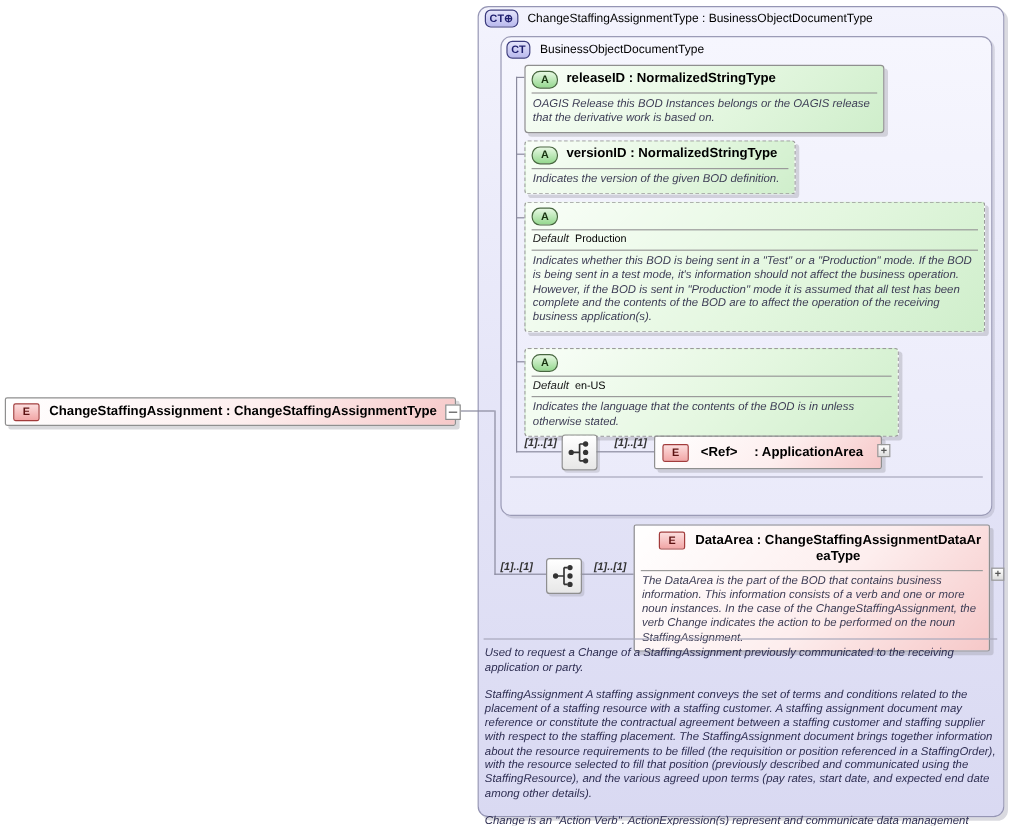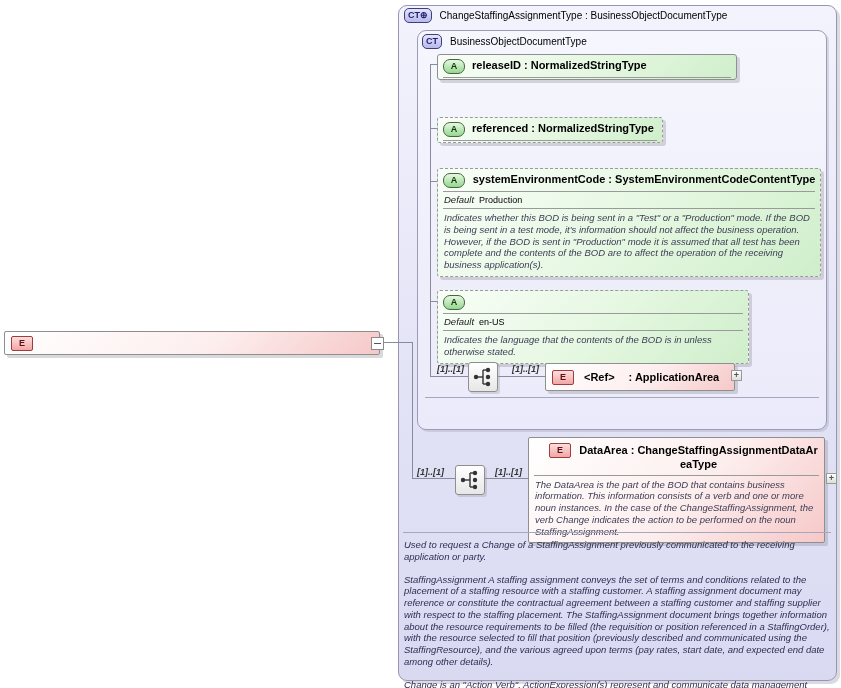--- a/index.html
+++ b/index.html
@@ -132,34 +132,35 @@
     <span class="ct-icon">CT</span>
     <span class="hdr-title">BusinessObjectDocumentType</span>
   </div>
 
   <div class="attr-box" style="left:437px; top:54px; width:298px;">
     <div class="attr-head">
       <span class="a-icon">A</span>
       <span class="attr-title">releaseID : NormalizedStringType</span>
     </div>
     <div class="attr-sep"></div>
+    <div class="attr-ann">OAGIS Release this BOD Instances belongs or the OAGIS release that the derivative work is based on.</div>
   </div>
 
   <div class="attr-box dashed" style="left:437px; top:117px; width:224px;">
     <div class="attr-head">
       <span class="a-icon">A</span>
-      <span class="attr-title">referenced : NormalizedStringType</span>
-    </div>
-    <div class="attr-sep"></div>
+      <span class="attr-title">versionID : NormalizedStringType</span>
+    </div>
+    <div class="attr-sep"></div>
+    <div class="attr-ann">Indicates the version of the given BOD definition.</div>
   </div>
 
   <div class="attr-box dashed" style="left:437px; top:168px; width:382px;">
     <div class="attr-head">
       <span class="a-icon">A</span>
-      <span class="attr-title center">systemEnvironmentCode : SystemEnvironmentCodeContentType</span>
     </div>
     <div class="attr-sep"></div>
     <div class="default-row">
       <span class="default-label">Default</span>
       <span class="default-value">Production</span>
     </div>
     <div class="attr-sep"></div>
     <div class="attr-ann">Indicates whether this BOD is being sent in a "Test" or a "Production" mode. If the BOD is being sent in a test mode, it's information should not affect the business operation. However, if the BOD is sent in "Production" mode it is assumed that all test has been complete and the contents of the BOD are to affect the operation of the receiving business application(s).</div>
   </div>
 
@@ -227,18 +228,19 @@
 
   <div class="sep-line" style="left:403px; top:532px; width:428px;"></div>
   <div class="doc-block" style="left:404px; top:539px; width:427px;">
     <p>Used to request a Change of a StaffingAssignment previously communicated to the receiving application or party.</p>
     <p>StaffingAssignment  A staffing assignment conveys the set of terms and conditions related to the placement of a staffing resource with a staffing customer. A staffing assignment document may reference or constitute the contractual agreement between a staffing customer and staffing supplier with respect to the staffing placement. The StaffingAssignment document brings together information about the resource requirements to be filled (the requisition or position referenced in a StaffingOrder), with the resource selected to fill that position (previously described and communicated using the StaffingResource), and the various agreed upon terms (pay rates, start date, and expected end date among other details).</p>
     <p>Change is an "Action Verb". ActionExpression(s) represent and communicate data management instructions.  Note that there are two implementation patterns: "Full Refresh" and "Delta." Under the</p>
   </div>
 
   <div class="elem-box" style="left:4px; top:331px; width:368px; height:22px; display:flex; align-items:center; gap:8px; padding-left:6px;">
     <span class="e-icon">E</span>
+    <span class="elem-title">ChangeStaffingAssignment : ChangeStaffingAssignmentType</span>
   </div>
   <div class="handle-box" style="left:371px; top:337px;">
     <span class="handle-dash"></span>
   </div>
 
 </div>
 
 </body></html>

